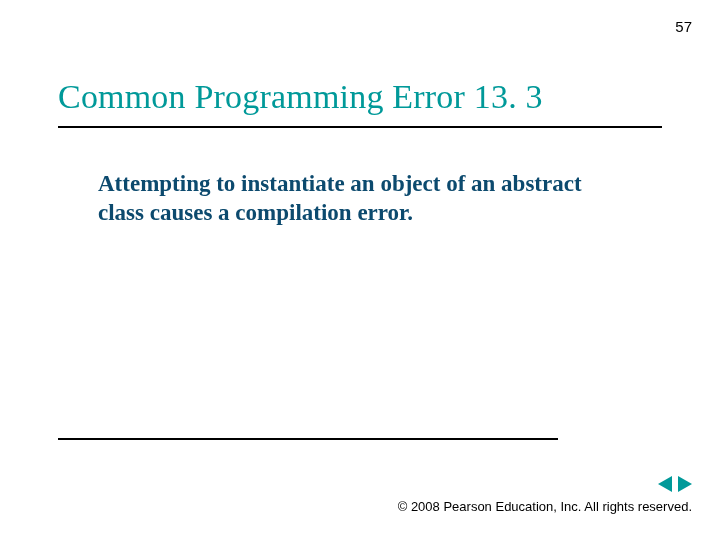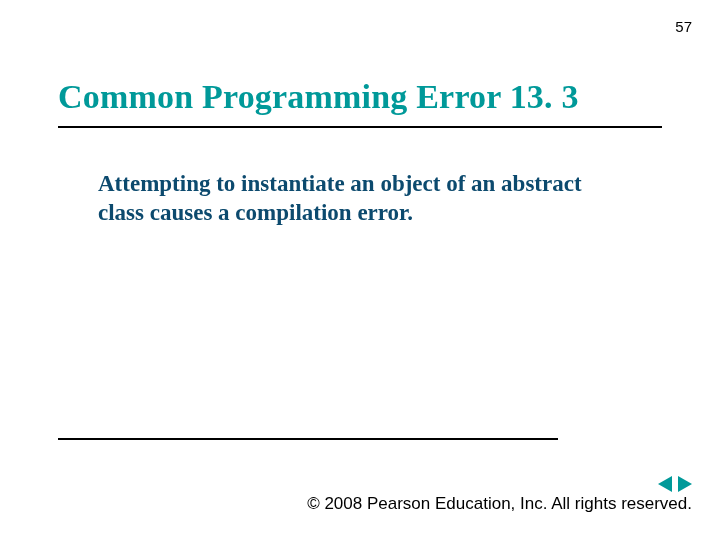--- a/index.html
+++ b/index.html
@@ -1,23 +1,23 @@
 <!DOCTYPE html>
 <html><head>
   <meta charset="utf-8">
   <style>
     * { margin: 0; padding: 0; box-sizing: border-box; }
     html, body { width: 720px; height: 540px; font-family: "Times New Roman", Times, serif; background: #fff; overflow: hidden; }
     .slide { position: relative; width: 720px; height: 540px; }
     .page-number { position: absolute; top: 18px; right: 28px; font-family: Arial, Helvetica, sans-serif; font-size: 15px; color: #000; }
-    .title { position: absolute; top: 78px; left: 58px; right: 58px; color: #009999; font-size: 34px; font-weight: bold; letter-spacing: 0.2px; }
+    .title { position: absolute; top: 78px; left: 58px; right: 58px; color: #009999; font-size: 34px; font-weight: normal; letter-spacing: 0.2px; }
     .title-rule { position: absolute; top: 126px; left: 58px; width: 604px; height: 0; border-top: 2px solid #000; }
     .body-text { position: absolute; top: 170px; left: 98px; width: 530px; font-size: 23px; font-weight: bold; color: #0c4a6e; line-height: 1.25; }
     .bottom-rule { position: absolute; top: 438px; left: 58px; width: 500px; height: 0; border-top: 2px solid #000; }
-    .footer { position: absolute; bottom: 26px; right: 28px; font-family: Arial, Helvetica, sans-serif; font-size: 17px; color: #000; }
+    .footer { position: absolute; bottom: 26px; right: 28px; font-family: Arial, Helvetica, sans-serif; font-size: 13px; color: #000; }
     .nav { position: absolute; bottom: 48px; right: 28px; display: flex; gap: 6px; }
     .nav .tri { width: 0; height: 0; border-top: 8px solid transparent; border-bottom: 8px solid transparent; }
     .nav .prev { border-right: 14px solid #009999; }
     .nav .next { border-left: 14px solid #009999; }
   </style>
 </head>
 <body>
 
 <div class="slide">
 

